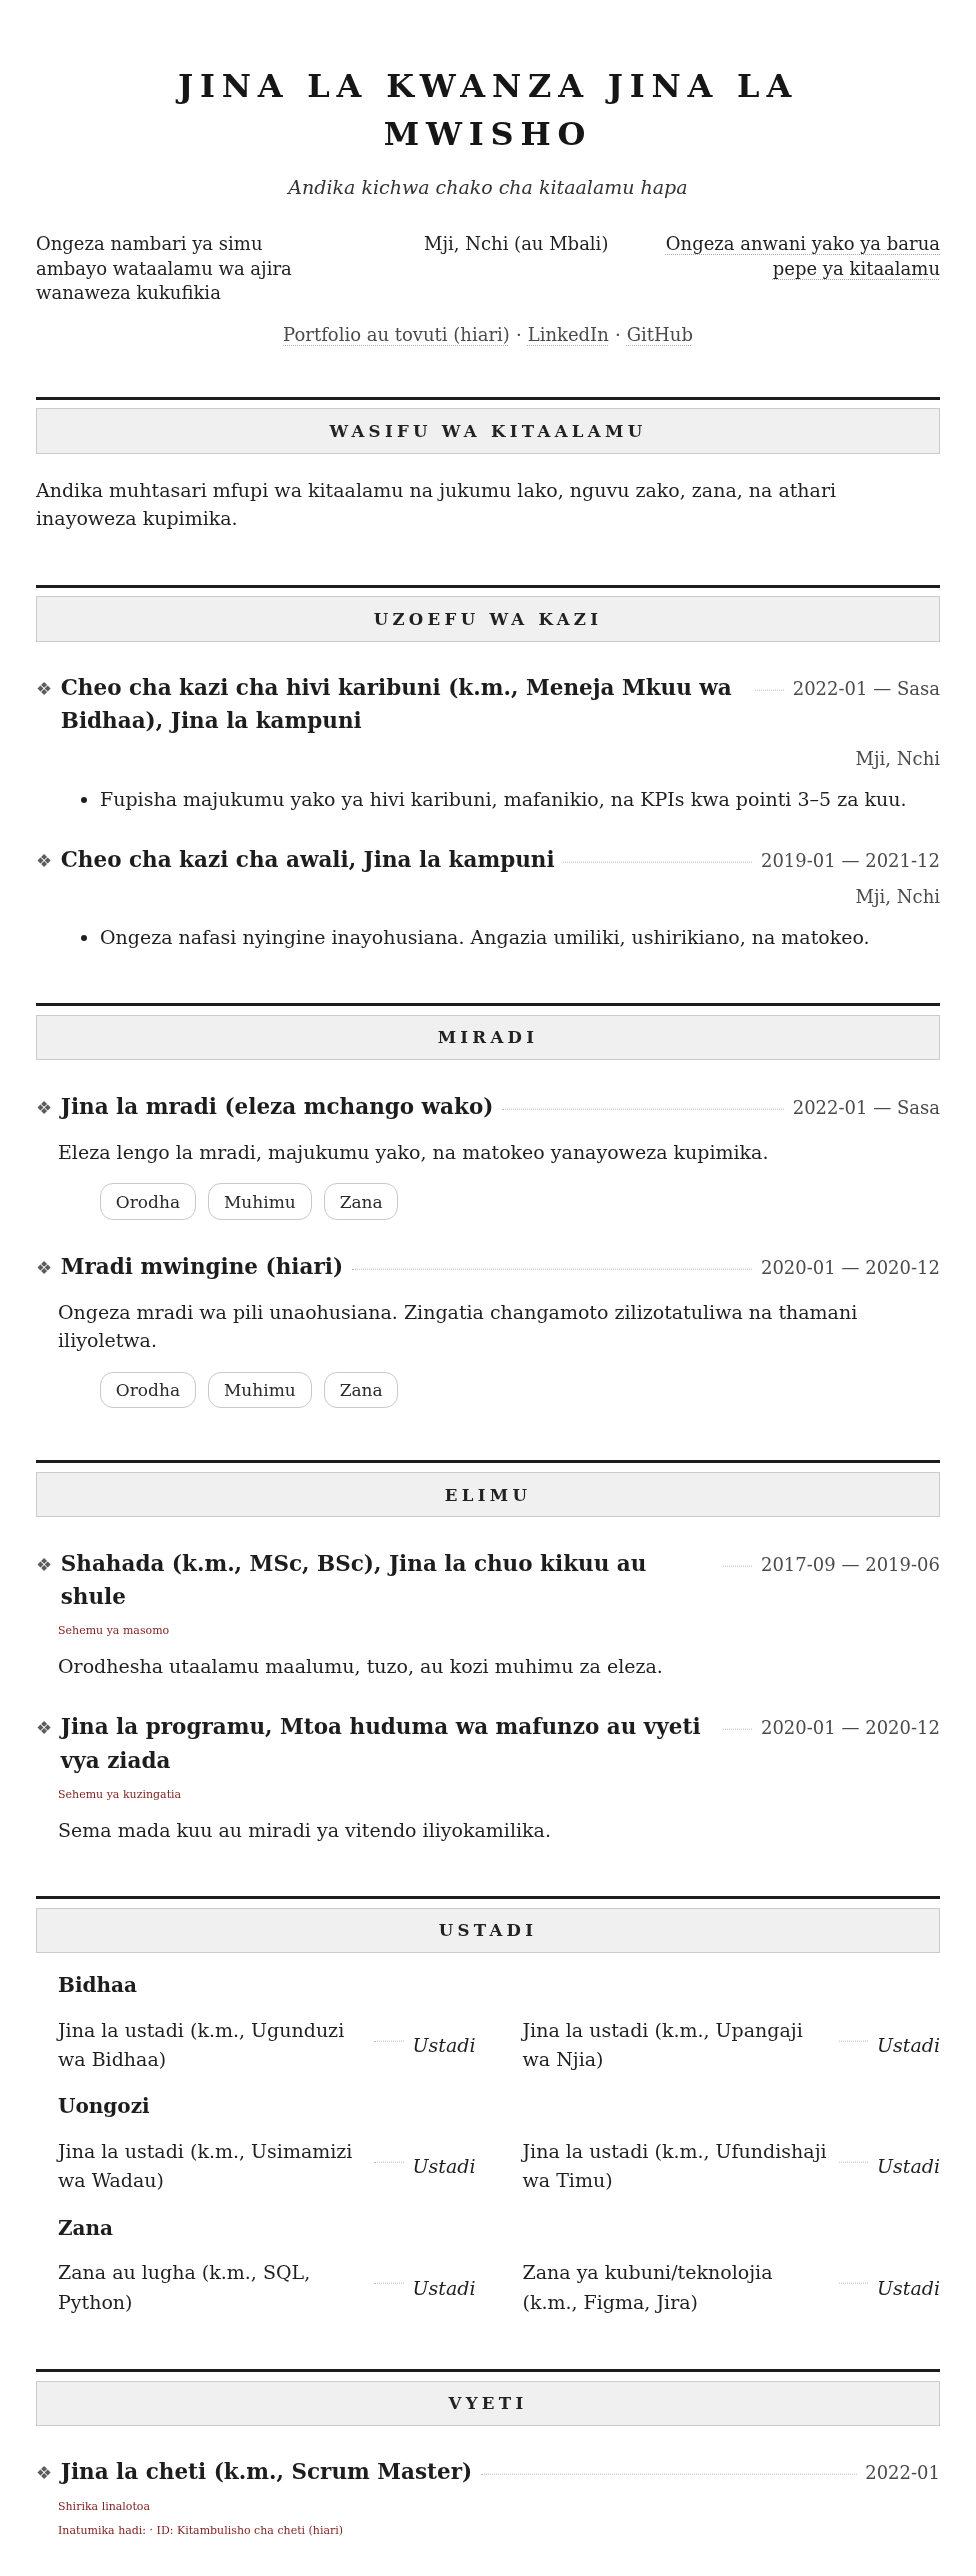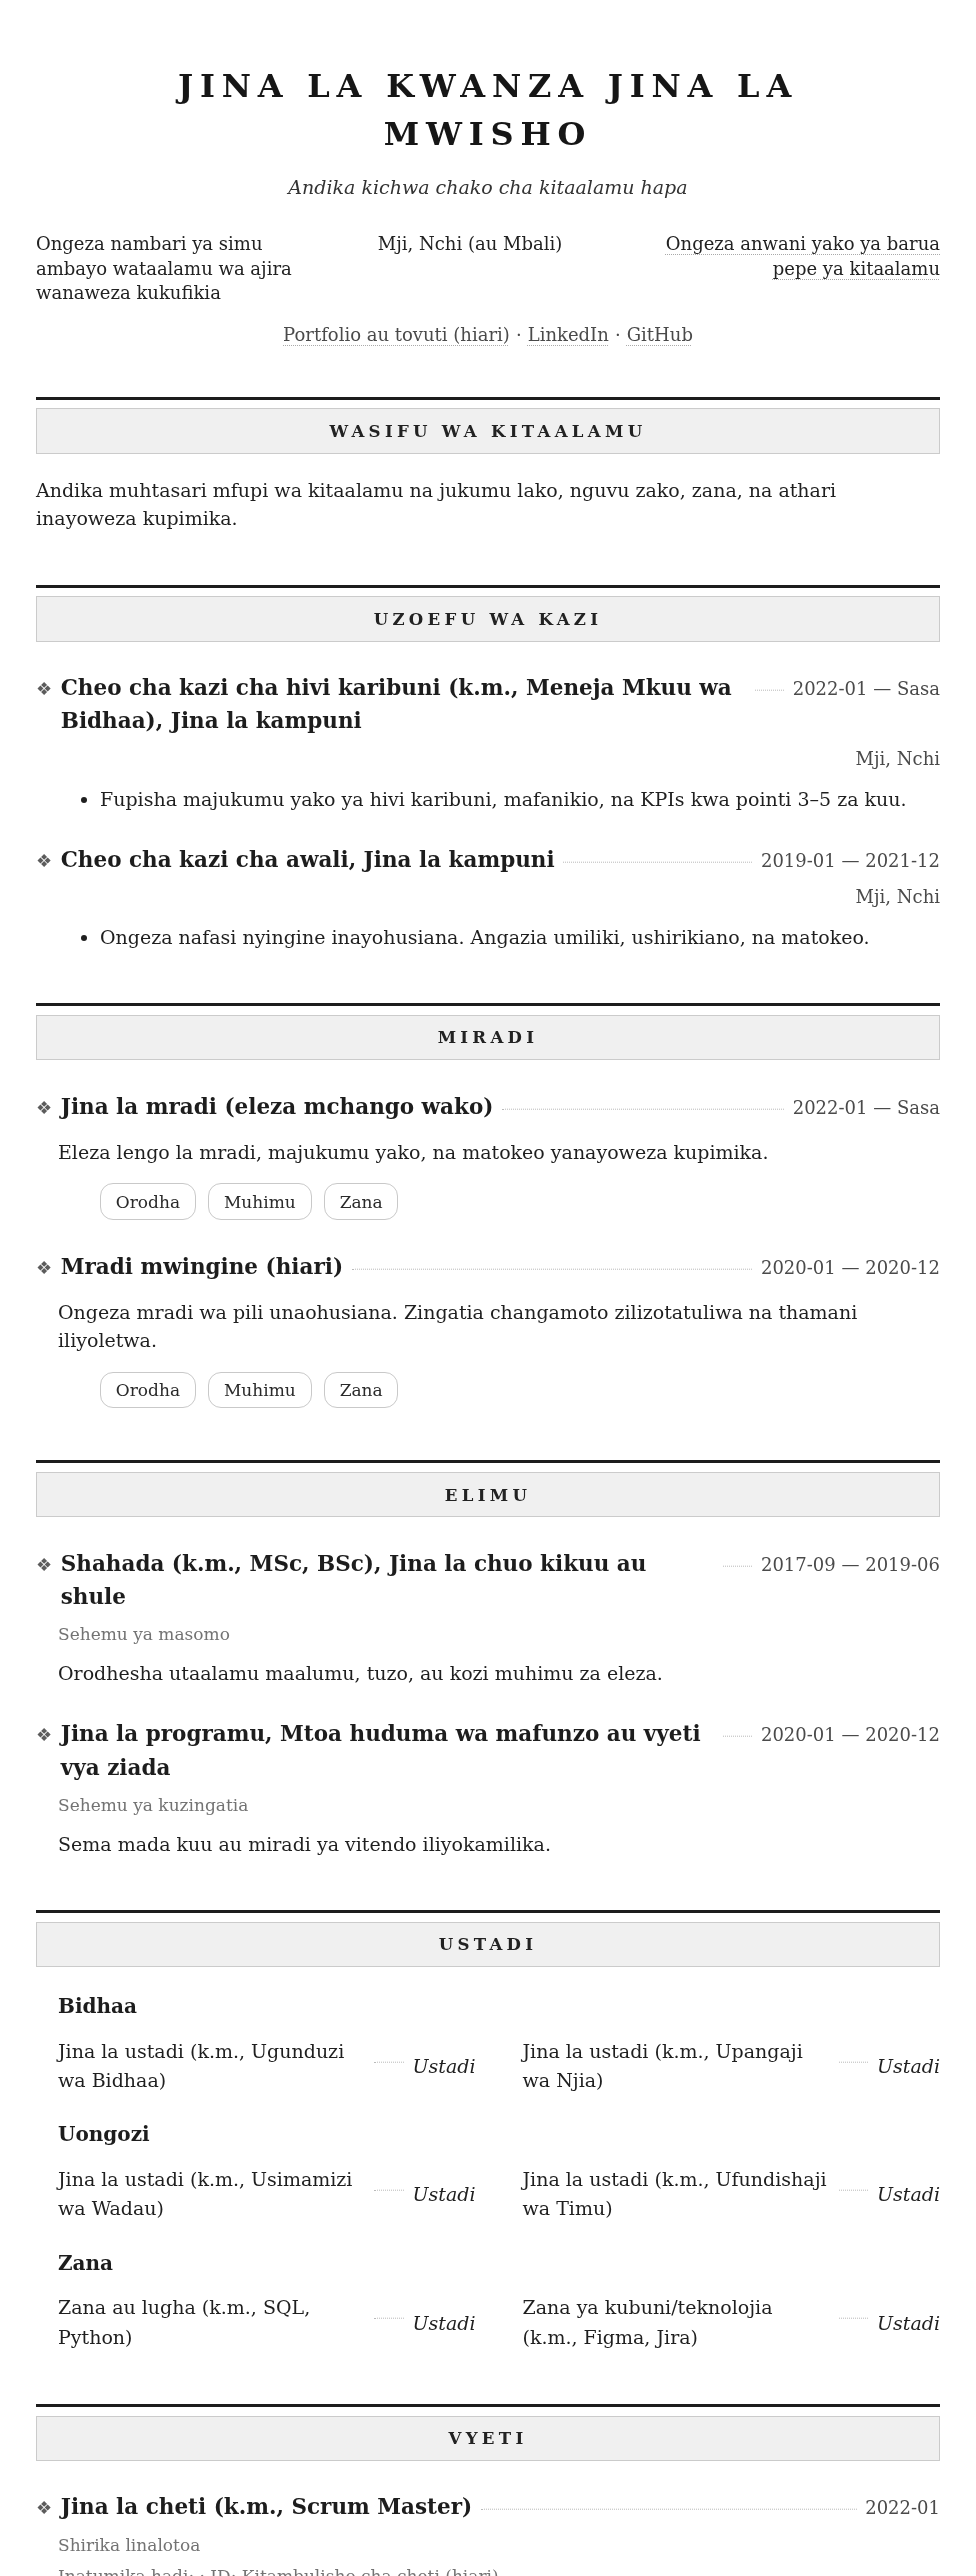--- a/index.html
+++ b/index.html
@@ -21,21 +21,21 @@
   .headline {
     margin-top:18.4px; text-align:center;
     font-style:italic; font-size:19px; color:#333333;
   }
   .contact-row {
     margin-top:34px;
     display:grid; grid-template-columns:271px 1fr 307px; column-gap:24.6px;
     font-size:18px; line-height:1.35; color:#222222;
   }
   .contact-left { text-align:left; }
-  .contact-center { text-align:center; }
+  .contact-center { text-align:right; }
   .contact-right { text-align:right; }
   .contact-link {
     color:#222222; text-decoration:none;
     border-bottom:0; cursor:pointer;
   }
   .dotted-u { text-decoration:underline dotted #a9a9a9; text-underline-offset:4.3px; text-decoration-thickness:1.2px; }
   .links-row {
     margin-top:18.4px; text-align:center;
     font-size:18px; color:#4a4a4a;
   }
@@ -61,30 +61,30 @@
   .entry-title { font-weight:700; font-size:21.5px; line-height:1.55; color:#1d1d1d; }
   .leader {
     flex:1 1 29.5px; min-width:29.5px;
     border-bottom:1.8px dotted #b9b9b9;
     margin:0 8.6px; transform:translateY(-4.3px);
   }
   .entry-dates { color:#4a4a4a; font-size:18px; white-space:nowrap; flex:0 0 auto; }
   .entry-meta { text-align:right; color:#4a4a4a; font-size:18px; margin-top:9.8px; }
   .entry-bullets { margin:16px 0 0 64px; }
   .entry-bullets li { font-size:19px; line-height:1.5; margin-top:11px; color:#1f1f1f; }
-  .entry-sub { color:#737373; font-size:17px; margin:11px 0 0 22px; }
+  .entry-sub { color:#7f1d1d; font-size:11px; margin:11px 0 0 22px; }
   .entry-desc { font-size:19px; line-height:1.5; margin:14.8px 0 0 22px; color:#1f1f1f; }
   .chips { display:flex; gap:12.3px; margin:17px 0 0 64px; }
   .chip {
     border:1.2px solid #c9c9c9; border-radius:13px;
     padding:7.4px 14.8px; font-size:17px; color:#2a2a2a; background:#ffffff;
   }
 
   
-  .skill-group { margin-top:27px; }
+  .skill-group { margin-top:20px; }
   .skill-group-name { font-weight:700; font-size:20px; margin-left:22px; color:#1d1d1d; }
   .skills-grid {
     display:grid; grid-template-columns:1fr 1fr; column-gap:47px;
     margin:18.4px 0 0 22px;
   }
   .skill-row { display:flex; align-items:center; }
   .skill-name { font-size:19px; line-height:1.55; }
   .skill-level { font-style:italic; font-size:19px; white-space:nowrap; flex:0 0 auto; }
 </style>
 </head>

